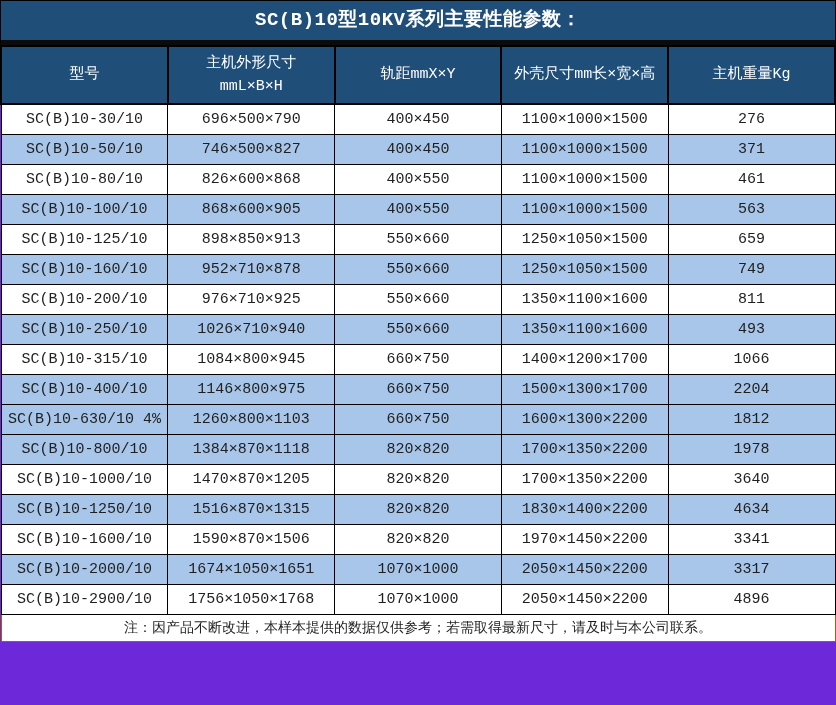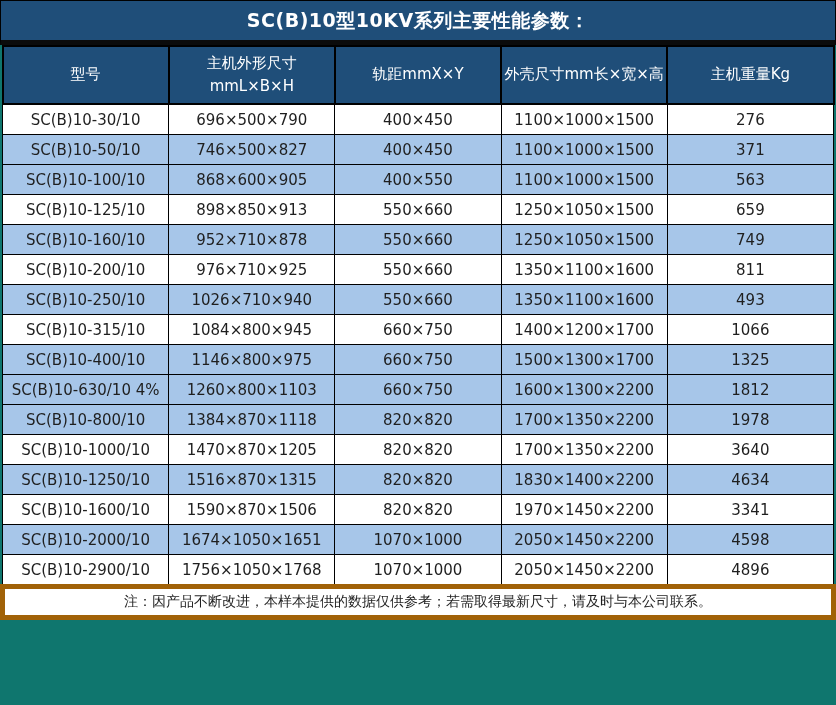--- a/index.html
+++ b/index.html
@@ -4,22 +4,23 @@
 <style>
   html, body {
     margin: 0;
     padding: 0;
     background: #ffffff;
     font-family: "DejaVu Sans", "Liberation Sans", sans-serif;
   }
   .page {
     width: 836px;
     height: 705px;
-    background: #0f766e;
+    background: #6d28d9;
     overflow: hidden;
+    font-family: Liberation Mono, monospace;
   }
   .title-bar {
     width: 834px;
     height: 39px;
     background: #1F4E79;
     border: 1px solid #000000;
     border-bottom: 5px solid #0b0b0b;
     color: #ffffff;
     font-size: 19px;
     font-weight: bold;
@@ -56,21 +57,21 @@
     background: #ffffff;
   }
   table.spec tr.alt td {
     background: #A7C6E9;
   }
   table.spec tfoot td {
     height: 26px;
     font-size: 14px;
     color: #1f1f1f;
     background: #ffffff;
-    border: 5px solid #a16207;
+    border: 1px solid #a16207;
   }
 </style>
 </head>
 <body>
 
 <div class="page">
 
   <div class="title-bar">SC(B)10型10KV系列主要性能参数：</div>
 
   <table class="spec">
@@ -108,20 +109,27 @@
           <td>400×450</td>
           <td>1100×1000×1500</td>
           <td>276</td>
         </tr>
         <tr class="alt">
           <td>SC(B)10-50/10</td>
           <td>746×500×827</td>
           <td>400×450</td>
           <td>1100×1000×1500</td>
           <td>371</td>
+        </tr>
+        <tr>
+          <td>SC(B)10-80/10</td>
+          <td>826×600×868</td>
+          <td>400×550</td>
+          <td>1100×1000×1500</td>
+          <td>461</td>
         </tr>
         <tr class="alt">
           <td>SC(B)10-100/10</td>
           <td>868×600×905</td>
           <td>400×550</td>
           <td>1100×1000×1500</td>
           <td>563</td>
         </tr>
         <tr>
           <td>SC(B)10-125/10</td>
@@ -156,21 +164,21 @@
           <td>1084×800×945</td>
           <td>660×750</td>
           <td>1400×1200×1700</td>
           <td>1066</td>
         </tr>
         <tr class="alt">
           <td>SC(B)10-400/10</td>
           <td>1146×800×975</td>
           <td>660×750</td>
           <td>1500×1300×1700</td>
-          <td>1325</td>
+          <td>2204</td>
         </tr>
         <tr class="alt">
           <td>SC(B)10-630/10 4%</td>
           <td>1260×800×1103</td>
           <td>660×750</td>
           <td>1600×1300×2200</td>
           <td>1812</td>
         </tr>
         <tr class="alt">
           <td>SC(B)10-800/10</td>
@@ -198,21 +206,21 @@
           <td>1590×870×1506</td>
           <td>820×820</td>
           <td>1970×1450×2200</td>
           <td>3341</td>
         </tr>
         <tr class="alt">
           <td>SC(B)10-2000/10</td>
           <td>1674×1050×1651</td>
           <td>1070×1000</td>
           <td>2050×1450×2200</td>
-          <td>4598</td>
+          <td>3317</td>
         </tr>
         <tr>
           <td>SC(B)10-2900/10</td>
           <td>1756×1050×1768</td>
           <td>1070×1000</td>
           <td>2050×1450×2200</td>
           <td>4896</td>
         </tr>
       </tbody>
     <tfoot>

